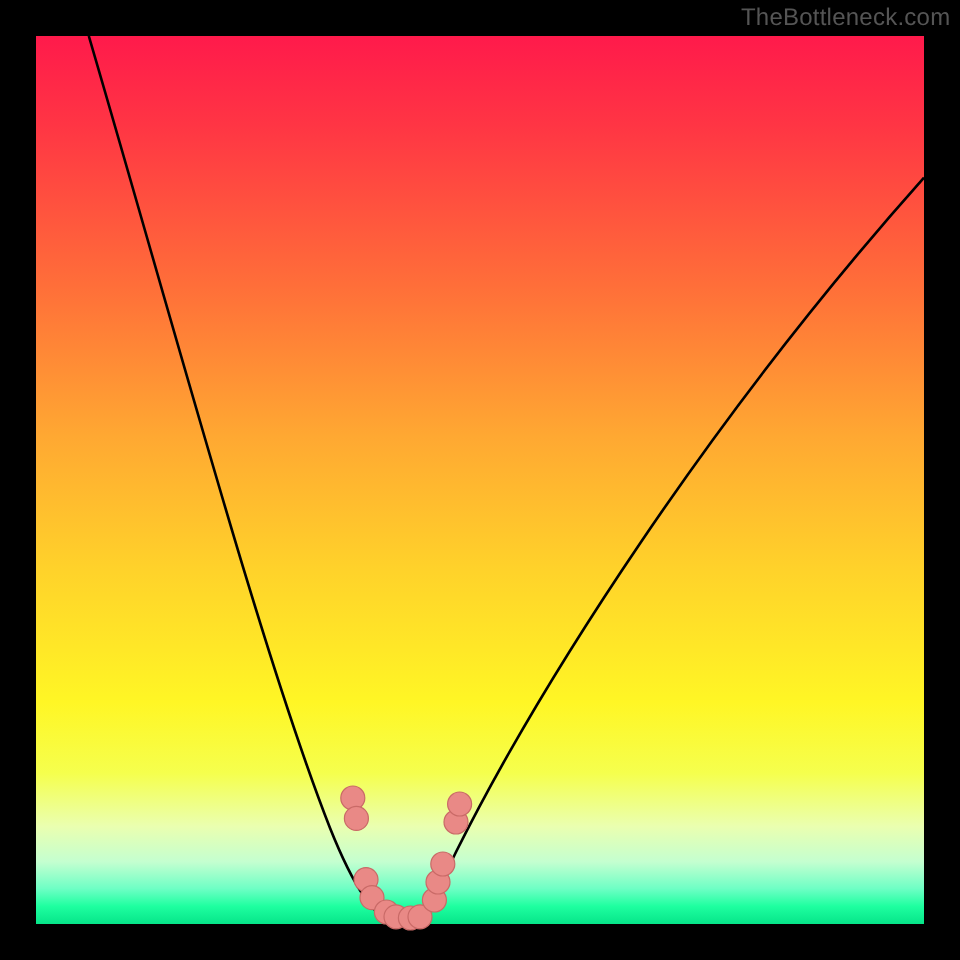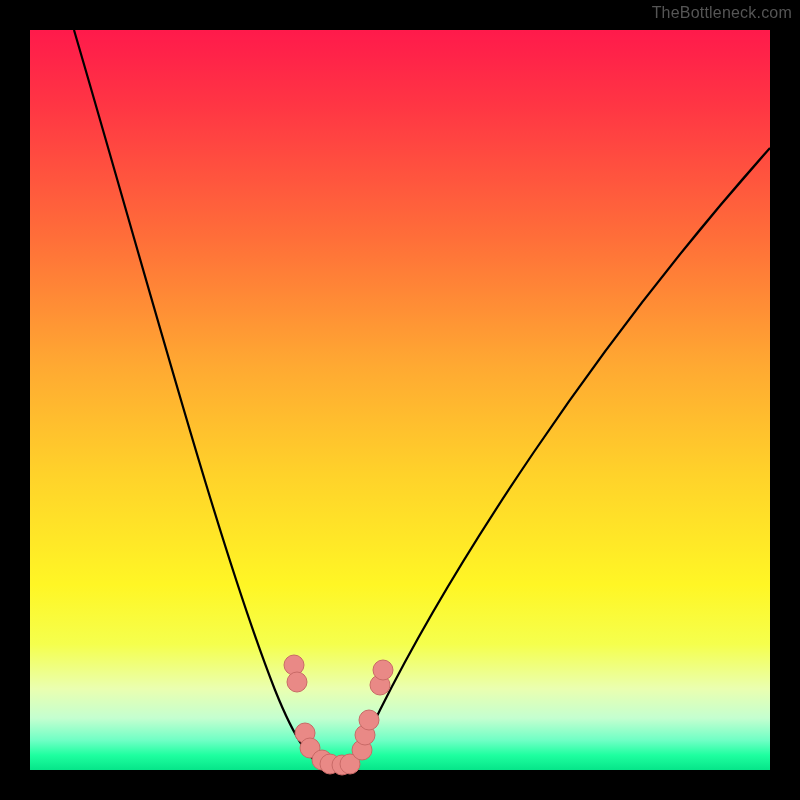--- a/index.html
+++ b/index.html
@@ -43,21 +43,21 @@
     left: 0; top: 0;
     width: 740px;
     height: 740px;
     overflow: visible;
   }
   .watermark {
     position: absolute;
     top: 4px;
     right: 8px;
     color: #555;
-    font-size: 16px;
+    font-size: 20px;
     font-weight: 500;
     letter-spacing: 0.2px;
   }
 </style>
 </head>
 <body>
 
 <div class="frame">
   <div class="plot-area">
     <svg viewBox="0 0 740 740">

